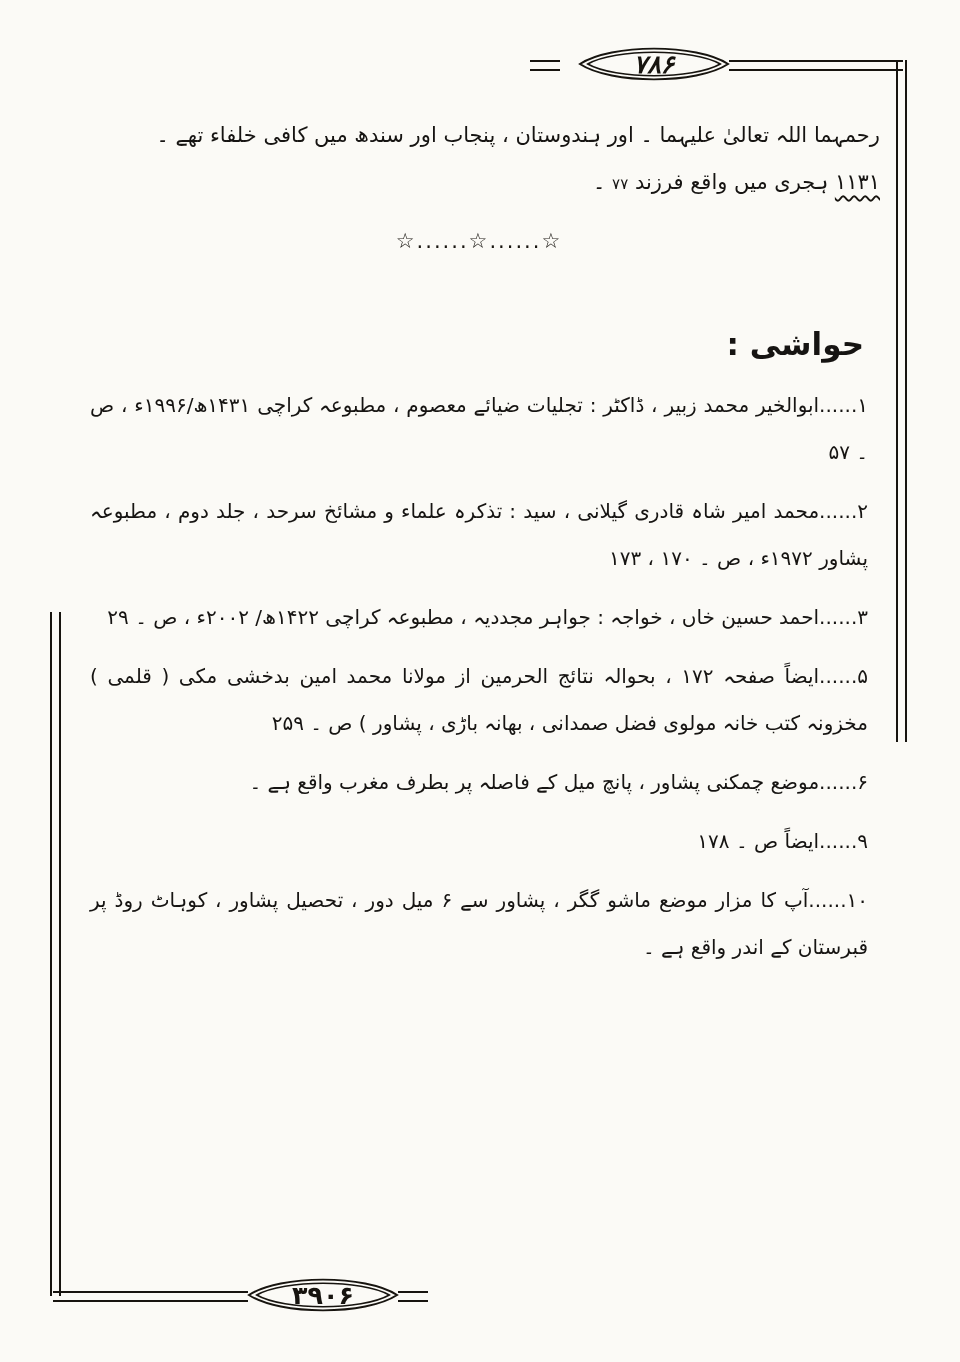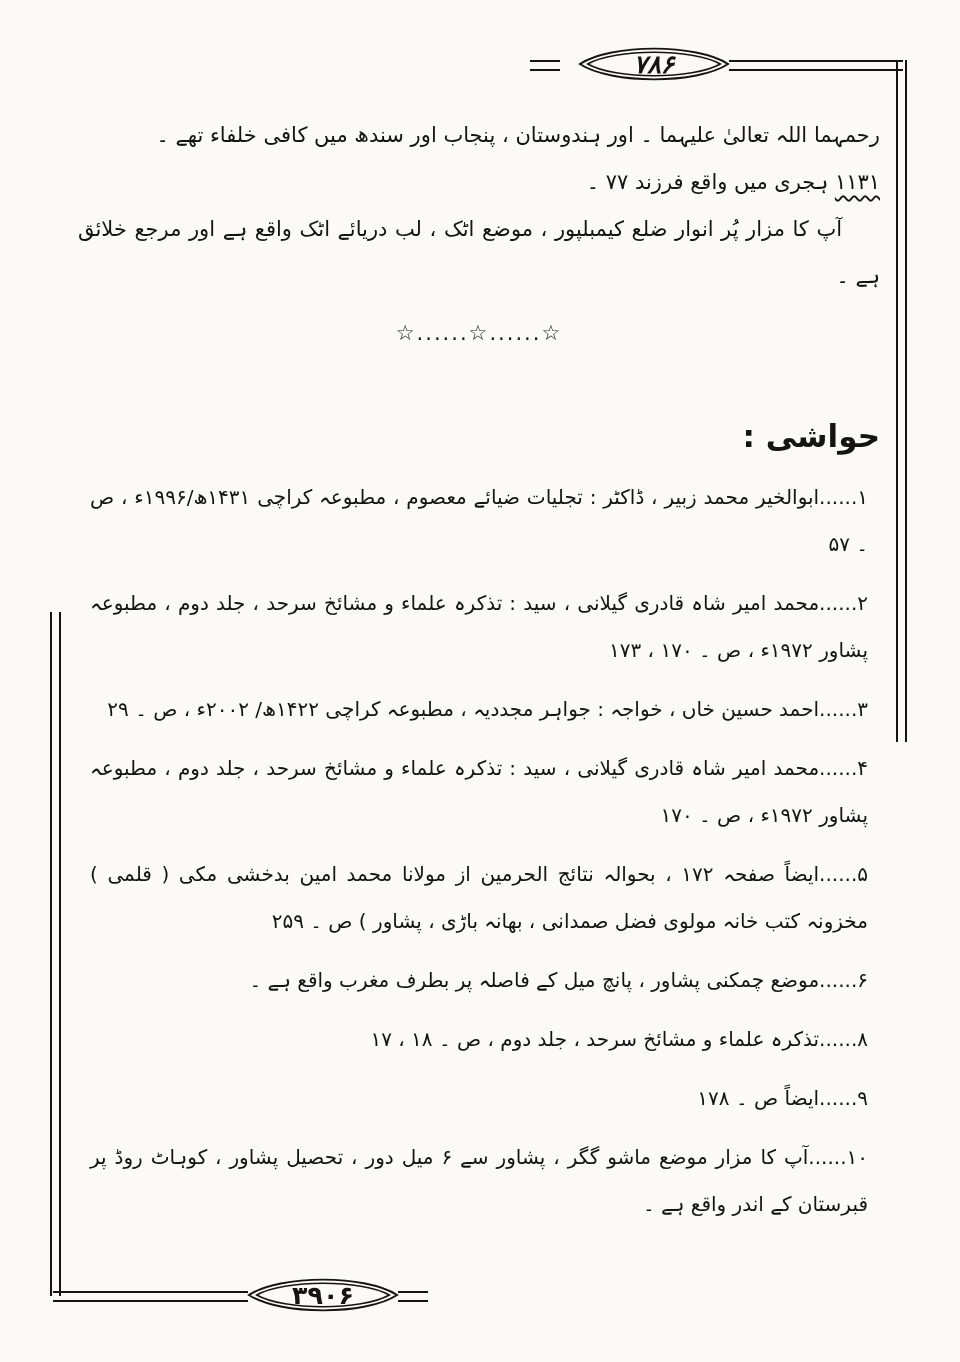--- a/index.html
+++ b/index.html
@@ -20,27 +20,27 @@
   }
   
   .content{
     position:absolute;top:112px;right:80px;width:802px;
     direction:rtl;text-align:justify;
     font-size:21px;line-height:47px;
   }
   .para{margin:0;}
   .para.indent{text-indent:38px;}
   .wavy{text-decoration:underline wavy 1.5px #17140f;text-underline-offset:6px;}
-  .fn-ref{font-size:21px;}
+  .fn-ref{font-size:15px;}
   .separator{
     text-align:center;direction:ltr;
     font-size:21px;letter-spacing:2px;margin-top:10px;color:#17140f;
   }
   .fn-heading{
-    margin:58px 0 16px 0;text-align:right;
+    margin:58px 16px 16px 0;text-align:right;
     font-size:31px;font-weight:bold;line-height:1.4;
   }
   .fn-list{font-size:20px;line-height:47px;}
   .fn-item{margin:12px;text-align:justify;}
   .fn-num{font-weight:normal;}
 </style>
 </head>
 <body>
 
 <div class="dline-h" style="top:60px;right:57px;width:174px;"></div>
@@ -67,31 +67,28 @@
   </svg>
 </div>
 
 <div class="content">
 
   <p class="para">رحمہما اللہ تعالیٰ علیہما ۔ اور ہندوستان ، پنجاب اور سندھ میں کافی خلفاء تھے ۔</p>
 
 
   <p class="para"><span class="wavy">۱۱۳۱</span><span> ہجری میں واقع فرزند </span><span class="fn-ref">۷۷</span><span> ۔</span></p>
 
-  <p class="para indent">آپ کا مزار پُر انوار ضلع کیمبلپور ، موضع اٹک ، لب دریائے اٹک واقع ہے اور مرجع خلائق ہے ۔</p>
 
   <div class="separator">☆......☆......☆</div>
 
   <div class="fn-heading">حواشی :</div>
 
   <div class="fn-list" id="footnote-list">
       <div class="fn-item"><span class="fn-num">۱</span><span>......ابوالخیر محمد زبیر ، ڈاکٹر : تجلیات ضیائے معصوم ، مطبوعہ کراچی ۱۴۳۱ھ/۱۹۹۶ء ، ص ۔ ۵۷</span></div>
       <div class="fn-item"><span class="fn-num">۲</span><span>......محمد امیر شاہ قادری گیلانی ، سید : تذکرہ علماء و مشائخ سرحد ، جلد دوم ، مطبوعہ پشاور ۱۹۷۲ء ، ص ۔ ۱۷۰ ، ۱۷۳</span></div>
       <div class="fn-item"><span class="fn-num">۳</span><span>......احمد حسین خاں ، خواجہ : جواہر مجددیہ ، مطبوعہ کراچی ۱۴۲۲ھ/ ۲۰۰۲ء ، ص ۔ ۲۹</span></div>
-      <div class="fn-item"><span class="fn-num">۴</span><span>......محمد امیر شاہ قادری گیلانی ، سید : تذکرہ علماء و مشائخ سرحد ، جلد دوم ، مطبوعہ پشاور ۱۹۷۲ء ، ص ۔ ۱۷۰</span></div>
       <div class="fn-item"><span class="fn-num">۵</span><span>......ایضاً صفحہ ۱۷۲ ، بحوالہ نتائج الحرمین از مولانا محمد امین بدخشی مکی ( قلمی ) مخزونہ کتب خانہ مولوی فضل صمدانی ، بھانہ باڑی ، پشاور ) ص ۔ ۲۵۹</span></div>
       <div class="fn-item"><span class="fn-num">۶</span><span>......موضع چمکنی پشاور ، پانچ میل کے فاصلہ پر بطرف مغرب واقع ہے ۔</span></div>
-      <div class="fn-item"><span class="fn-num">۸</span><span>......تذکرہ علماء و مشائخ سرحد ، جلد دوم ، ص ۔ ۱۸ ، ۱۷</span></div>
       <div class="fn-item"><span class="fn-num">۹</span><span>......ایضاً ص ۔ ۱۷۸</span></div>
       <div class="fn-item"><span class="fn-num">۱۰</span><span>......آپ کا مزار موضع ماشو گگر ، پشاور سے ۶ میل دور ، تحصیل پشاور ، کوہاٹ روڈ پر قبرستان کے اندر واقع ہے ۔</span></div>
     </div>
 
 </div>
 
 </body></html>

